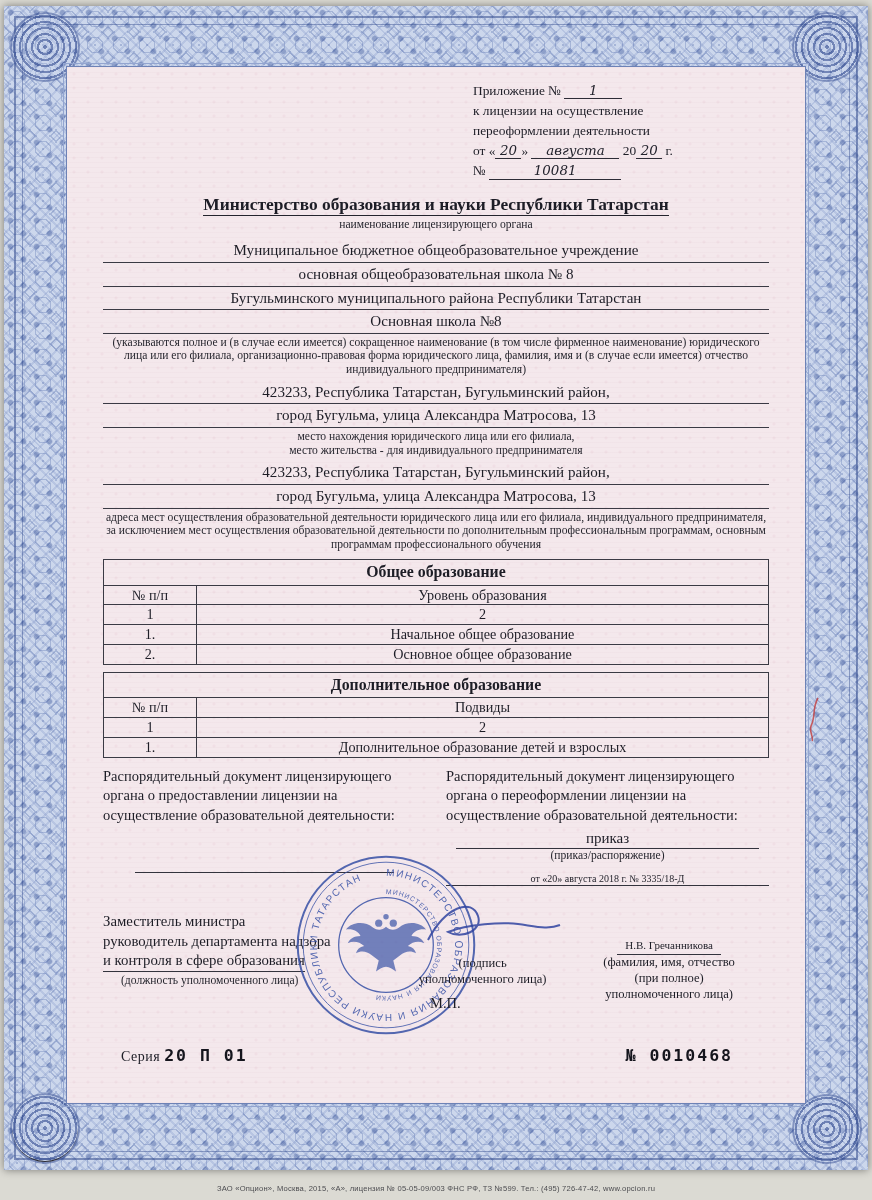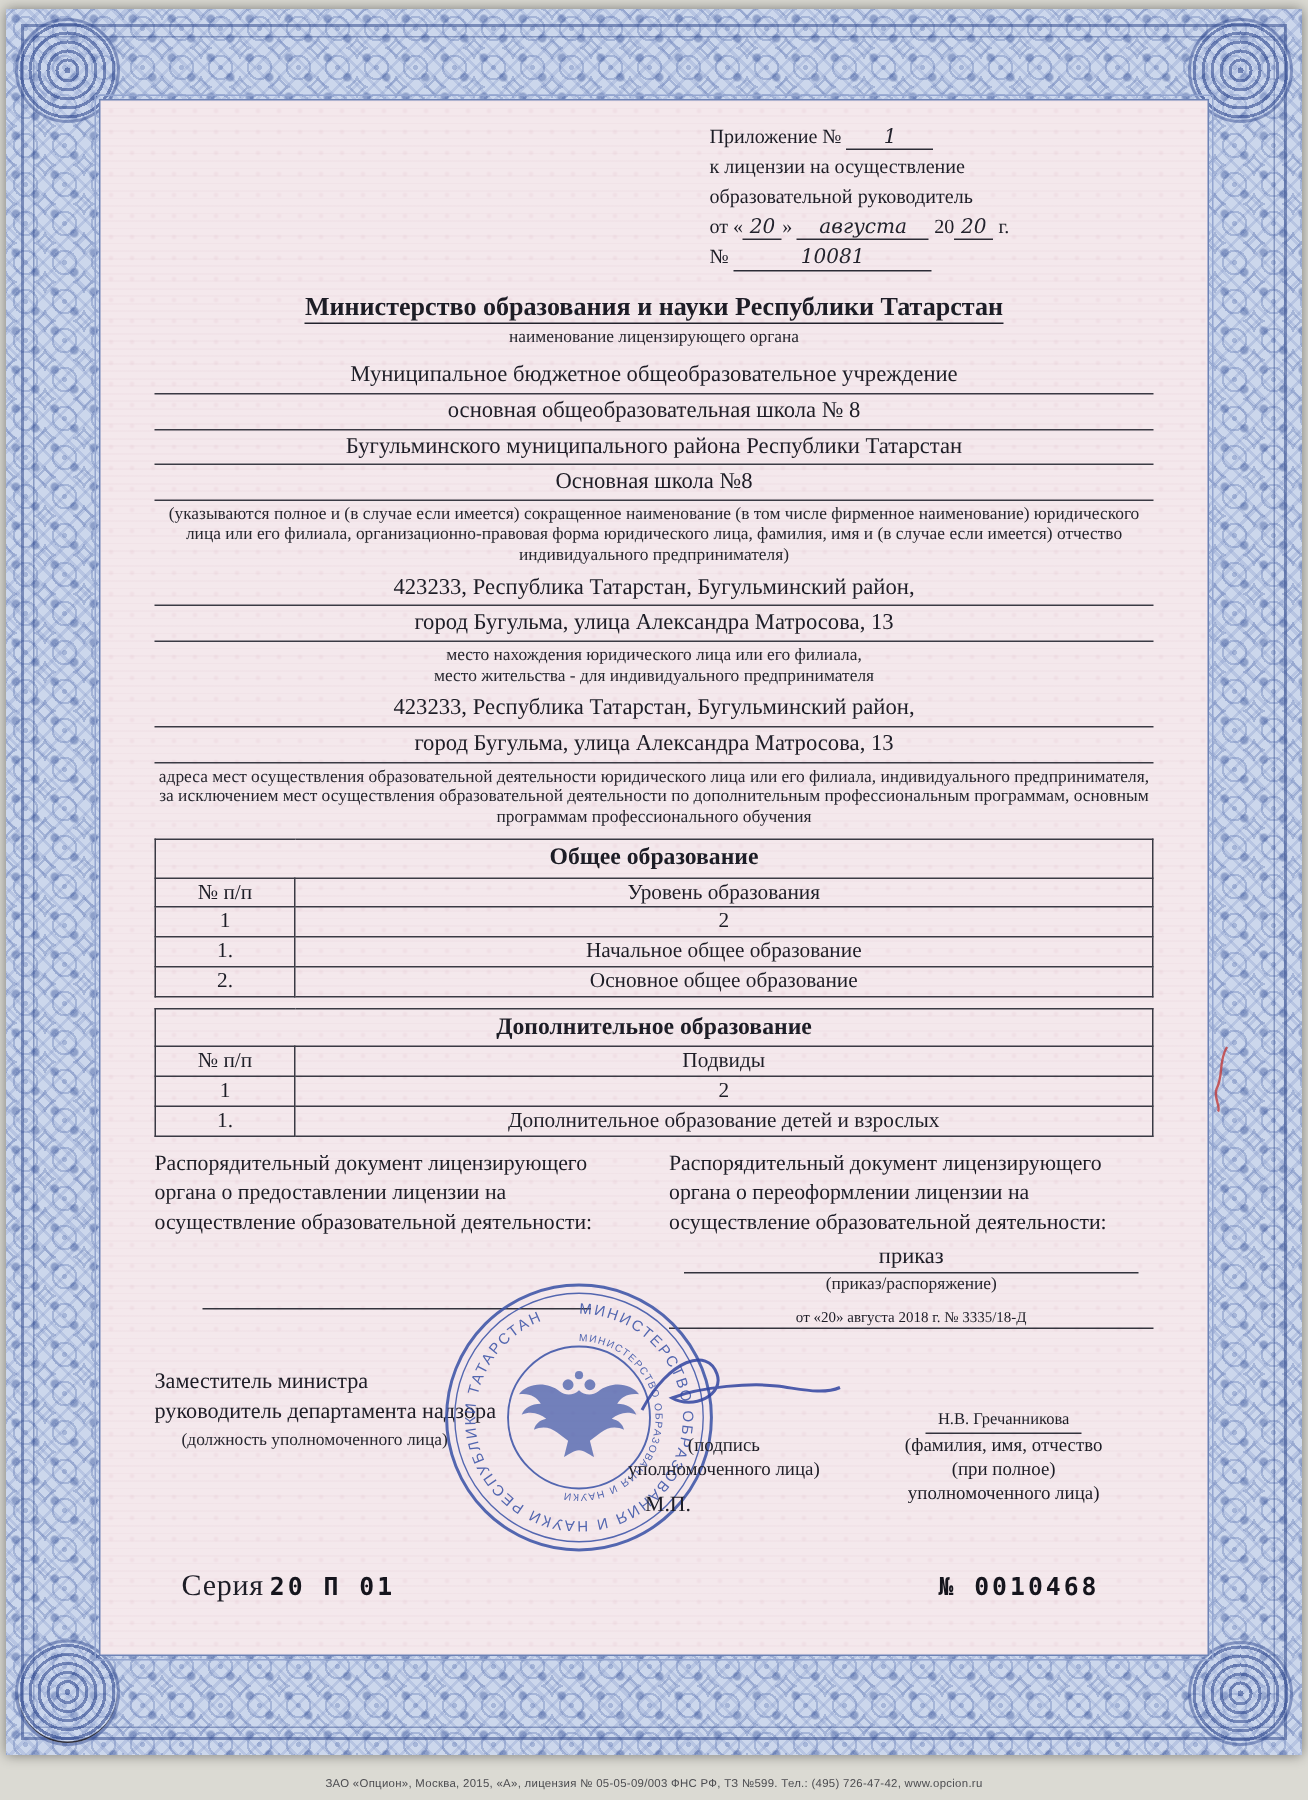--- a/index.html
+++ b/index.html
@@ -73,21 +73,21 @@
   .sig-left{width:44%;font-size:14.8px;line-height:1.32;}
   .sig-left .ul{border-bottom:1px solid #33333d;display:inline-block;}
   .sig-mid{width:26%;text-align:center;font-size:12.6px;line-height:1.25;position:relative;padding-top:44px;}
   .sig-right{width:30%;text-align:center;font-size:12.6px;line-height:1.25;padding-top:26px;}
   .sig-name{font-size:11px;border-bottom:1px solid #33333d;display:inline-block;padding:0 8px 1px;}
   .mp{margin-top:6px;font-size:14.5px;text-align:left;padding-left:34px;}
   .seal{position:absolute;left:192px;top:-58px;width:182px;height:182px;opacity:.88;pointer-events:none;}
   .autograph{position:absolute;left:14px;top:-16px;width:160px;height:62px;}
   
   .series-row{display:flex;justify-content:space-between;align-items:baseline;margin-top:34px;padding:0 36px 0 18px;}
-  .series-label{font-size:20px;letter-spacing:.5px;}
+  .series-label{font-size:14px;letter-spacing:.5px;}
   .series-val,.doc-number{font-family:"DejaVu Sans Mono", monospace;font-weight:bold;font-size:16.5px;letter-spacing:2px;color:#15151d;}
   
   .pen-mark{position:absolute;right:46px;top:690px;width:16px;height:46px;}
   
   .print-footer{
     position:absolute;left:0;right:0;bottom:7px;text-align:center;
     font-family:"Liberation Sans", sans-serif;font-size:7.6px;color:#4c4c50;letter-spacing:.2px;
   }
 </style>
 </head>
@@ -107,21 +107,21 @@
 
   <div class="paper">
     <div class="content">
 
       <div class="appendix">
         <div>
           <span>Приложение №</span>
           <span class="bl w56"><span class="hand">1</span></span>
         </div>
         <div>к лицензии на осуществление</div>
-        <div>образовательной руководитель</div>
+        <div>переоформлении деятельности</div>
         <div>
           <span>от «</span><span class="bl w26"><span class="hand">20</span></span><span>»</span>
           <span class="bl w86"><span class="hand">августа</span></span>
           <span>20</span><span class="bl w26"><span class="hand">20</span></span>
           <span>г.</span>
         </div>
         <div>
           <span>№</span>
           <span class="bl w130"><span class="hand">10081</span></span>
         </div>
@@ -231,20 +231,21 @@
             <path d="M100 80 c-4 4 -10 4 -14 1 c-10 -8 -24 -6 -30 2 c8 -1 13 2 16 7 c-7 0 -12 3 -14 8 c7 -3 13 -1 18 3 c-5 1 -8 4 -9 8 c6 -3 12 -2 17 2 l8 6 -3 12 c4 -2 7 -5 11 -5 c4 0 7 3 11 5 l-3 -12 8 -6 c5 -4 11 -5 17 -2 c-1 -4 -4 -7 -9 -8 c5 -4 11 -6 18 -3 c-2 -5 -7 -8 -14 -8 c3 -5 8 -8 16 -7 c-6 -8 -20 -10 -30 -2 c-4 3 -10 3 -14 -1 z"></path>
             <circle cx="92" cy="76" r="4"></circle>
             <circle cx="108" cy="76" r="4"></circle>
             <circle cx="100" cy="69" r="3"></circle>
           </g>
         </svg>
 
         <div class="sig-left">
           <div>Заместитель министра</div>
           <div>руководитель департамента надзора</div>
+          <div><span class="ul">и контроля в сфере образования</span></div>
           <div class="cap" style="text-align:left;padding-left:18px;margin-top:2px">(должность уполномоченного лица)</div>
         </div>
 
         <div class="sig-mid">
           <svg class="autograph" viewBox="0 0 160 62">
             <path d="M18 44 C 36 10 62 2 68 20 C 73 34 52 44 38 36 C 58 28 92 26 108 28 C 124 30 138 34 150 29" stroke="#2f43a0" stroke-width="2" fill="none" opacity="0.85"></path>
           </svg>
           <div>(подпись</div>
           <div>уполномоченного лица)</div>
           <div class="mp">М.П.</div>

